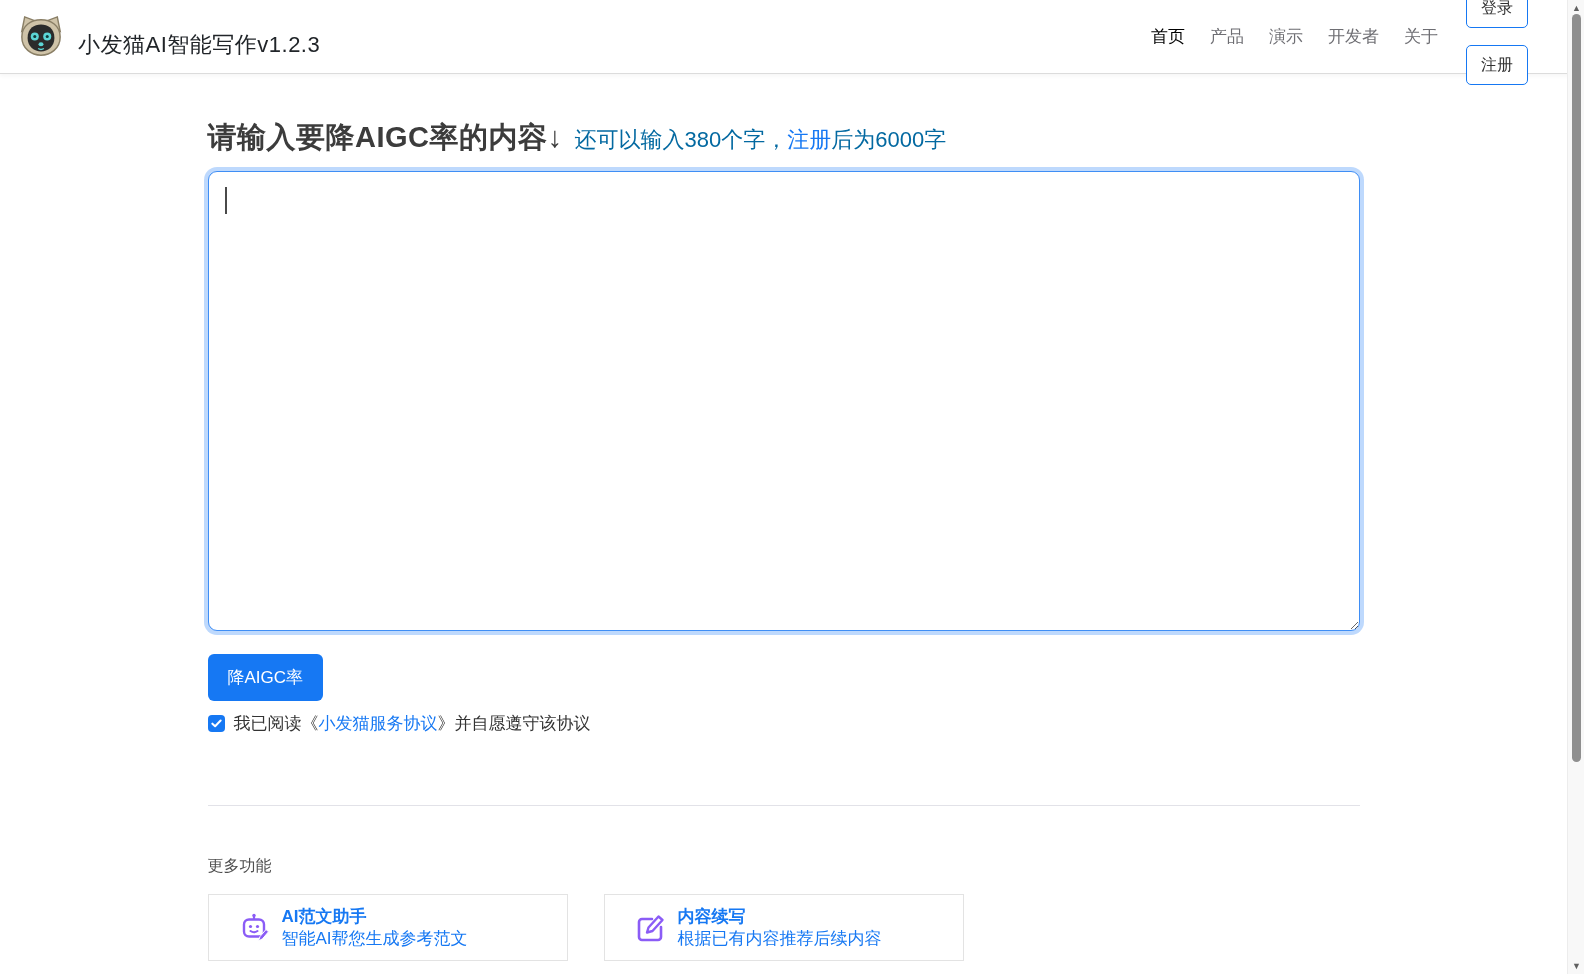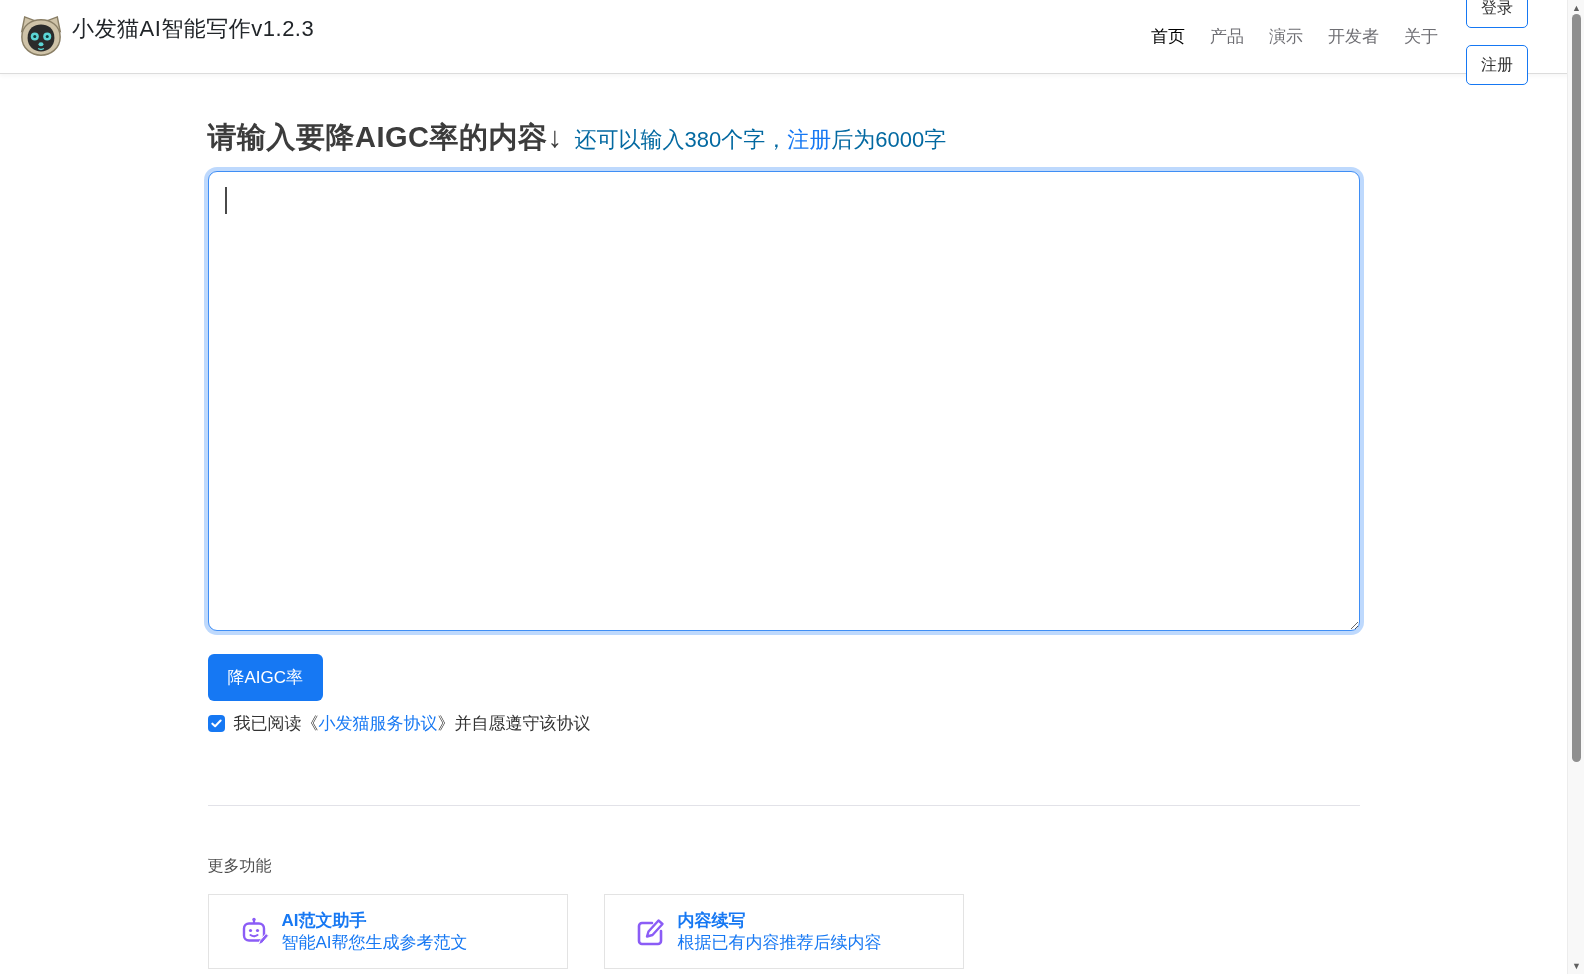--- a/index.html
+++ b/index.html
@@ -14,21 +14,21 @@
   
   .navbar {
     height: 74px;
     display: flex;
     align-items: center;
     padding: 0 56px 0 18px;
     border-bottom: 1px solid #dcdcdc;
     box-shadow: 0 2px 4px rgba(0,0,0,0.04);
     background: #fff;
   }
-  .brand { display: flex; align-items: flex-start; gap: 8px; }
+  .brand { display: flex; align-items: flex-end; gap: 14px; }
   .brand-logo { width: 46px; height: 46px; display: block; }
   .brand-title { font-size: 22px; color: #212529; letter-spacing: 0.5px; }
   .nav-links { margin-left: auto; display: flex; align-items: center; gap: 25px; }
   .nav-link { font-size: 17px; color: #6e6e73; text-decoration: none; cursor: pointer; }
   .nav-link.active { color: #000; }
   .nav-auth { display: flex; align-items: center; gap: 17px; margin-left: 28px; flex-direction: column; }
   .auth-btn {
     border: 1px solid #1678f3;
     background: #fff;
     color: #333;
@@ -128,21 +128,21 @@
   }
   .cards {
     margin-top: 17px;
     display: grid;
     grid-template-columns: repeat(3, 1fr);
     gap: 36px;
   }
   .card {
     border: 1px solid #e3e3e3;
     background: #fff;
-    height: 75px;
+    height: 67px;
     display: flex;
     align-items: center;
     gap: 13px;
     padding: 0 18px 0 30px;
     cursor: pointer;
   }
   .card-icon { flex: none; width: 30px; height: 30px; }
   .card-icon svg { width: 30px; height: 30px; display: block; }
   .icon-purple { color: #8b5cf6; }
   .icon-pink { color: #f46ad3; }

